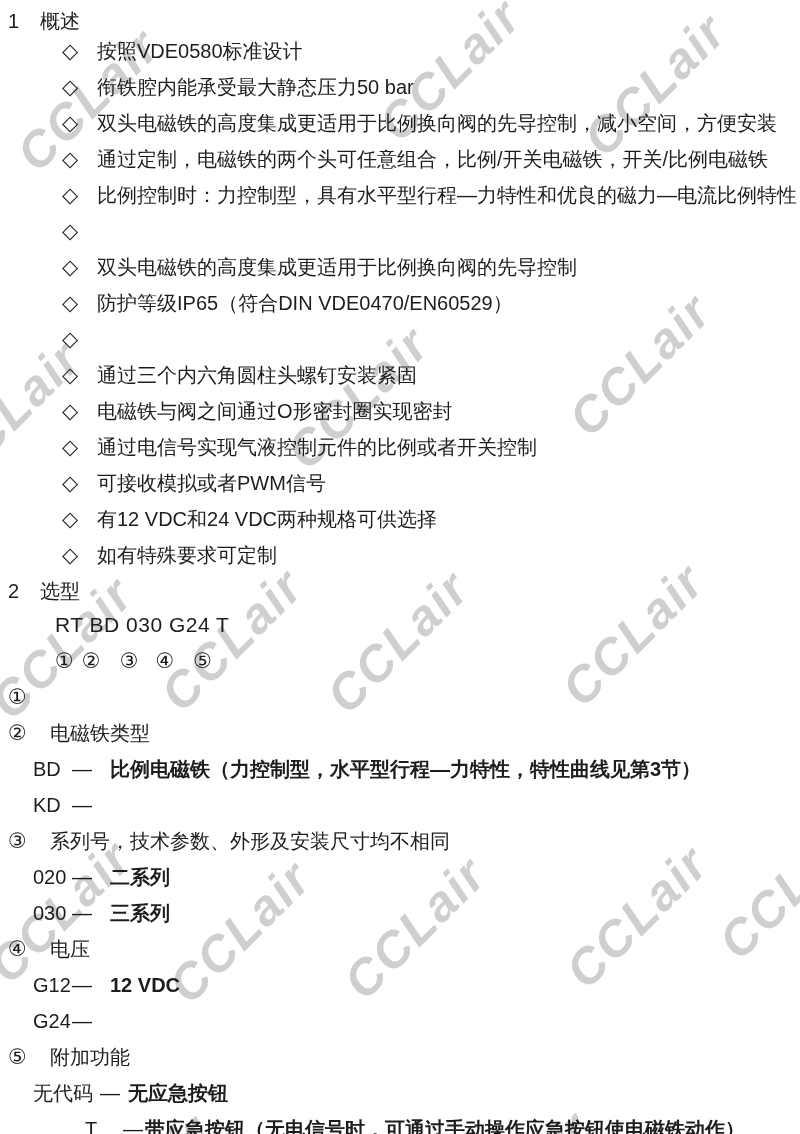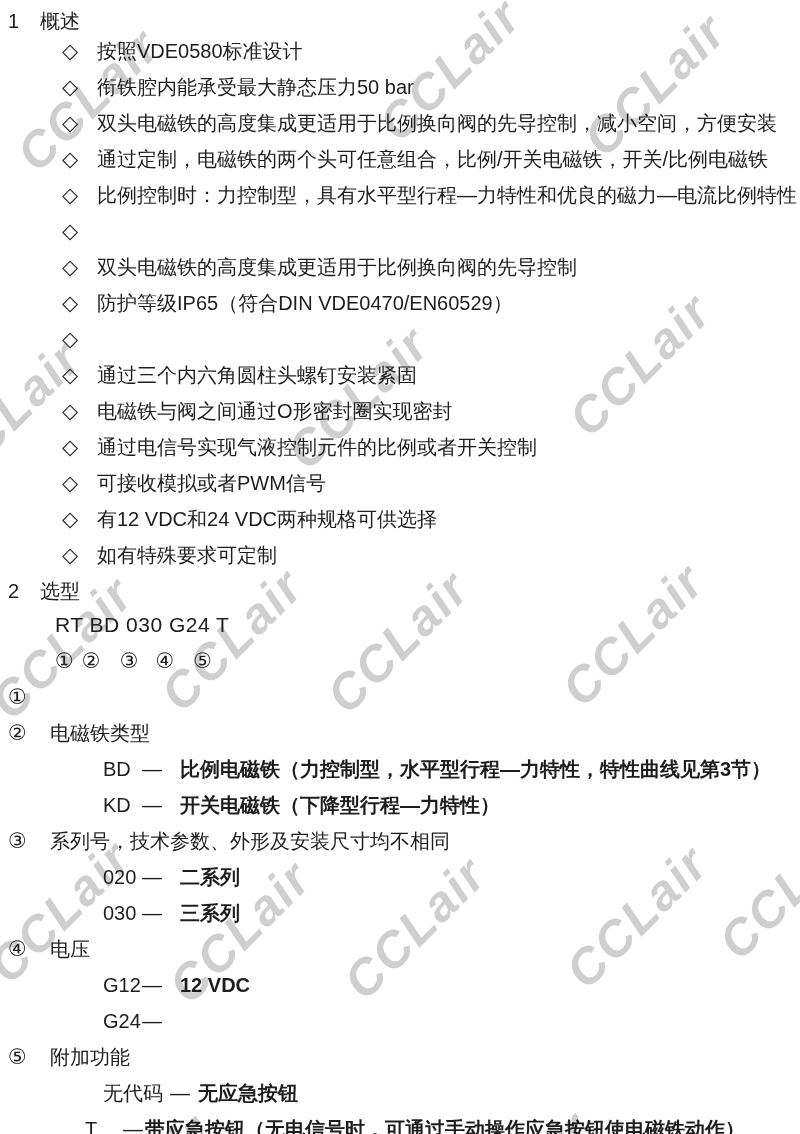--- a/index.html
+++ b/index.html
@@ -38,21 +38,21 @@
   .code-line{padding-left:55px;font-size:21px;letter-spacing:.5px;}
   .digits{padding-left:55px;font-size:21px;}
   .digit{display:inline-block;}
   .digit:nth-child(2){margin-left:8px;}
   .digit:nth-child(3){margin-left:19px;}
   .digit:nth-child(4){margin-left:17px;}
   .digit:nth-child(5){margin-left:19px;}
   .lrow{display:flex;height:36px;line-height:28px;}
   .lrow .marker{width:32px;padding-left:8px;font-size:21px;box-sizing:content-box;}
   .lrow .ltitle{flex:1;white-space:nowrap;margin-left:10px;}
-  .opt{display:flex;height:36px;line-height:28px;padding-left:103px;}
+  .opt{display:flex;height:36px;line-height:28px;padding-left:33px;}
   .opt .ocode{width:39px;}
   .opt .odash{width:38px;}
   .opt .odesc{flex:1;white-space:nowrap;font-weight:bold;}
   .opt.wide .ocode{width:67px;}
   .opt.wide .odash{width:28px;}
   .opt.deep{padding-left:85px;}
   .opt.deep .ocode{width:38px;}
   .opt.deep .odash{width:22px;}
 </style>
 </head>
@@ -167,21 +167,20 @@
           <span class="ltitle">电磁铁类型</span>
         </div>
         <div class="opt std">
           <span class="ocode">BD</span>
           <span class="odash">—</span>
           <span class="odesc">比例电磁铁（力控制型，水平型行程—力特性，特性曲线见第3节）</span>
         </div>
         <div class="opt std">
           <span class="ocode">KD</span>
           <span class="odash">—</span>
-          <span class="odesc">开关电磁铁（下降型行程—力特性）</span>
         </div>
         <div class="lrow">
           <span class="marker">③</span>
           <span class="ltitle">系列号，技术参数、外形及安装尺寸均不相同</span>
         </div>
         <div class="opt std">
           <span class="ocode">020</span>
           <span class="odash">—</span>
           <span class="odesc">二系列</span>
         </div>

